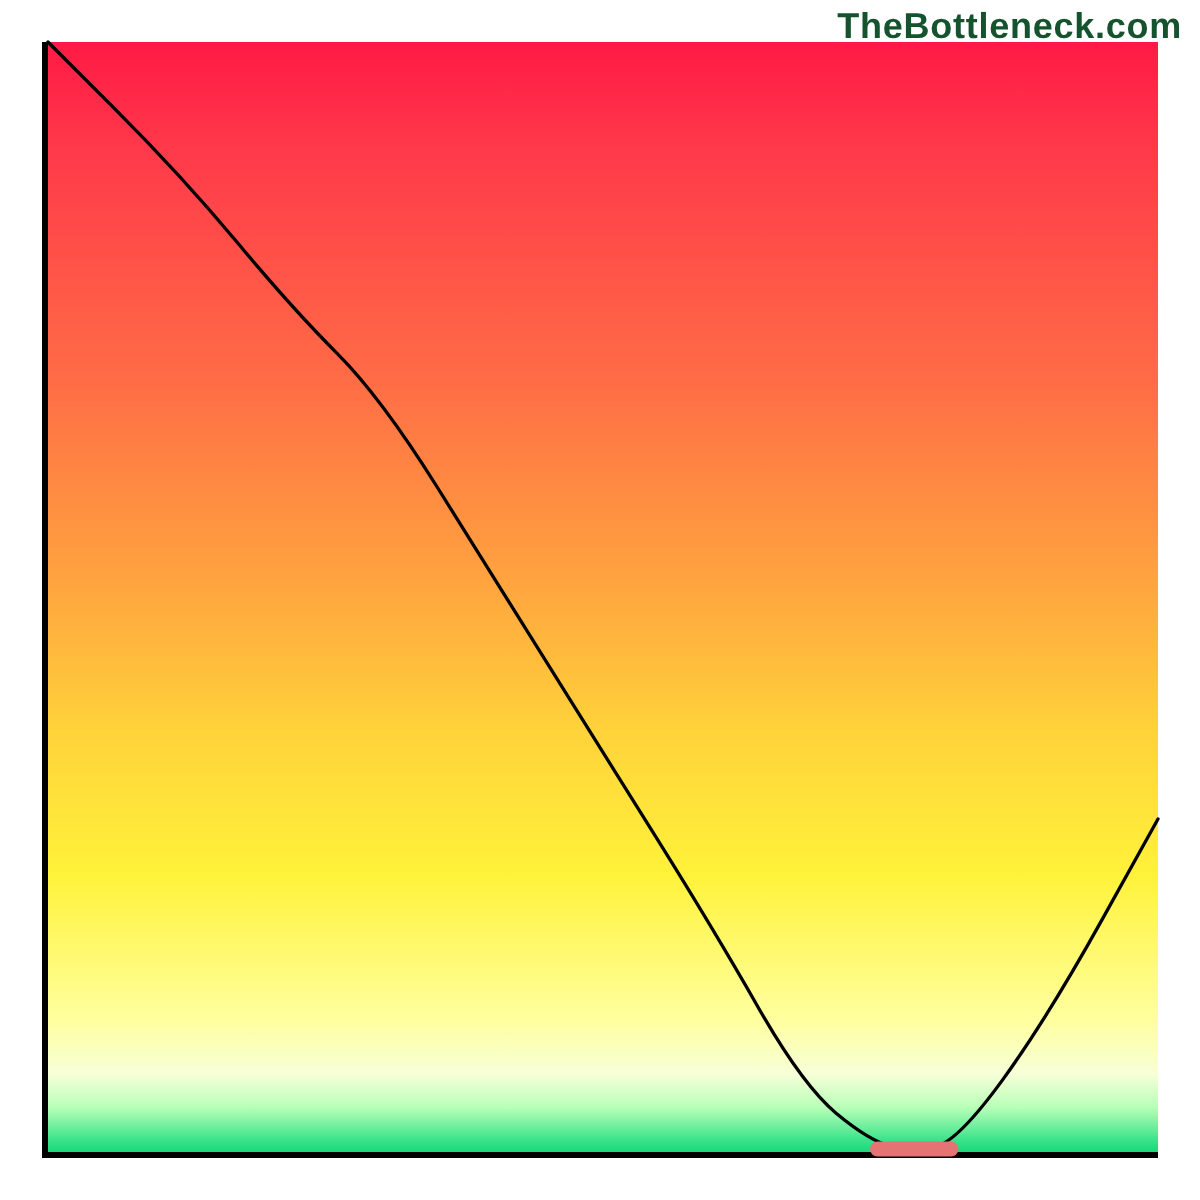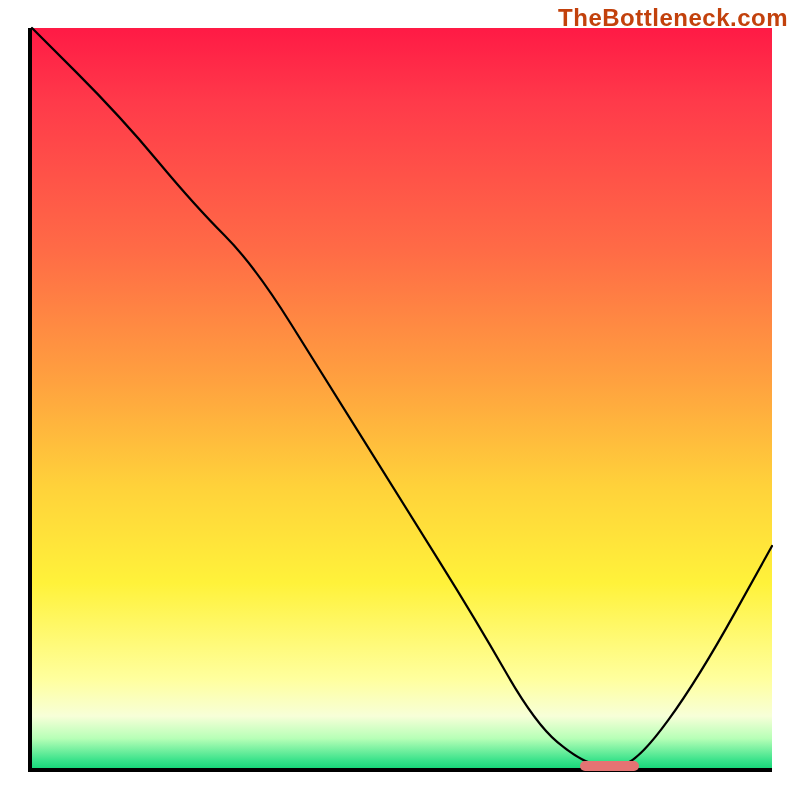--- a/index.html
+++ b/index.html
@@ -15,21 +15,21 @@
     position: relative;
     width: 800px;
     height: 800px;
     box-sizing: border-box;
   }
   .watermark {
     position: absolute;
     top: 4px;
     right: 12px;
     font-weight: 600;
-    color: #c2410c;
+    color: #14532d;
     font-size: 24px;
     letter-spacing: 0.5px;
   }
   .plot-area {
     position: absolute;
     left: 28px;
     top: 28px;
     width: 744px;
     height: 744px;
     border-left: 4px solid #000;

